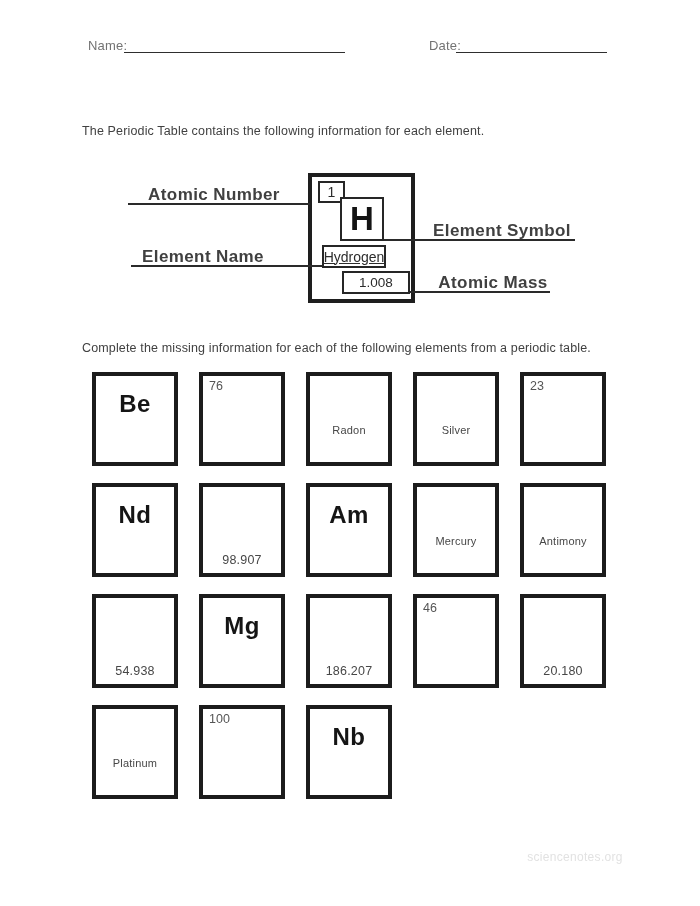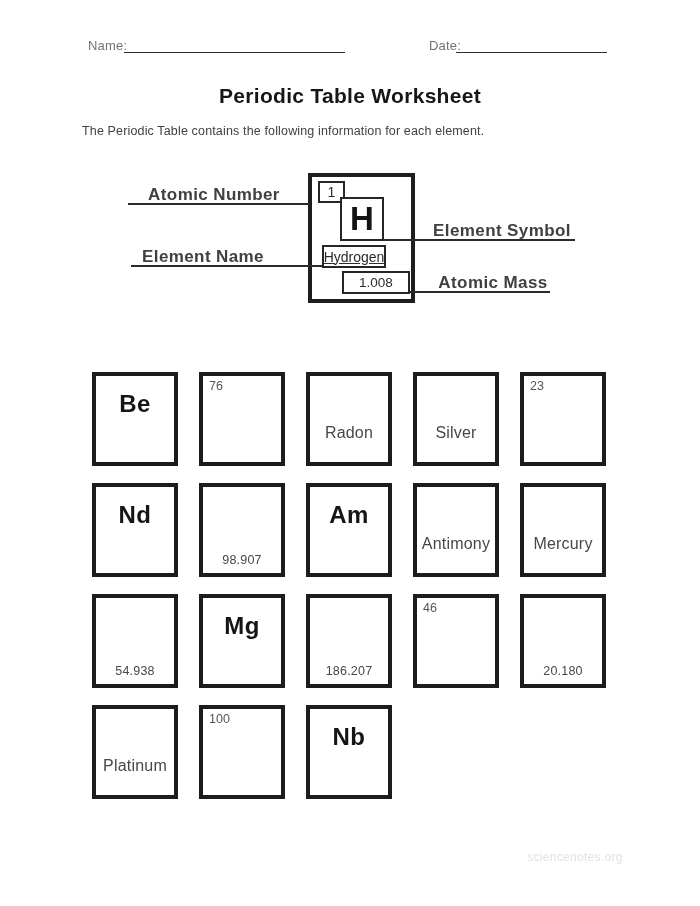--- a/index.html
+++ b/index.html
@@ -87,21 +87,21 @@
   .cell span { position: absolute; }
   .cell-symbol {
     left: 0; right: 0; top: 14px;
     text-align: center;
     font-size: 24px; font-weight: bold; color: #151515;
     letter-spacing: .5px;
   }
   .cell-number { top: 3px; left: 6px; font-size: 12.5px; color: var(--muted); }
   .cell-name {
     left: 0; right: 0; top: 48px;
-    text-align: center; font-size: 16px; color: #474747; letter-spacing: .2px;
+    text-align: center; font-size: 11px; color: #474747; letter-spacing: .2px;
   }
   .cell-mass {
     left: 0; right: 0; bottom: 6px;
     text-align: center; font-size: 12.5px; color: #474747; letter-spacing: .2px;
   }
 
   .footer {
     left: 450px; width: 250px; top: 850px;
     text-align: center;
     font-size: 12px;
@@ -112,21 +112,20 @@
 </head>
 <body>
 
 <div class="page">
 
   <span class="abs hdr-label" style="left:88px; top:38px;">Name:</span>
   <span class="abs blank-line" style="left:124px; top:38px; width:221px;"></span>
   <span class="abs hdr-label" style="left:429px; top:38px;">Date:</span>
   <span class="abs blank-line" style="left:456px; top:38px; width:151px;"></span>
 
-  <div class="abs title">Periodic Table Worksheet</div>
 
   <div class="abs body-text" style="left:82px; top:124px;">The Periodic Table contains the following information for each element.</div>
 
   <div>
     <div class="abs callout-line line-atomic-number"></div>
     <div class="abs callout-line line-element-name"></div>
     <div class="abs callout-line line-element-symbol"></div>
     <div class="abs callout-line line-atomic-mass"></div>
 
     <div class="abs bigbox"></div>
@@ -134,20 +133,21 @@
     <div class="abs minibox sym-box">H</div>
     <div class="abs minibox name-box">Hydrogen</div>
     <div class="abs minibox mass-box">1.008</div>
 
     <div class="abs callout-label lbl-atomic-number">Atomic Number</div>
     <div class="abs callout-label lbl-element-symbol">Element Symbol</div>
     <div class="abs callout-label lbl-element-name">Element Name</div>
     <div class="abs callout-label lbl-atomic-mass">Atomic Mass</div>
   </div>
 
+  <div class="abs body-text" style="left:82px; top:341px;">Complete the missing information for each of the following elements from a periodic table.</div>
 
   <div class="abs grid">
       <div class="cell">
         <span class="cell-symbol">Be</span>
       </div>
       <div class="cell">
         <span class="cell-number">76</span>
       </div>
       <div class="cell">
         <span class="cell-name">Radon</span>
@@ -161,26 +161,26 @@
       <div class="cell">
         <span class="cell-symbol">Nd</span>
       </div>
       <div class="cell">
         <span class="cell-mass">98.907</span>
       </div>
       <div class="cell">
         <span class="cell-symbol">Am</span>
       </div>
       <div class="cell">
+        <span class="cell-name">Mercury</span>
+      </div>
+      <div class="cell">
         <span class="cell-name">Antimony</span>
       </div>
       <div class="cell">
-        <span class="cell-name">Mercury</span>
-      </div>
-      <div class="cell">
         <span class="cell-mass">54.938</span>
       </div>
       <div class="cell">
         <span class="cell-symbol">Mg</span>
       </div>
       <div class="cell">
         <span class="cell-mass">186.207</span>
       </div>
       <div class="cell">
         <span class="cell-number">46</span>

